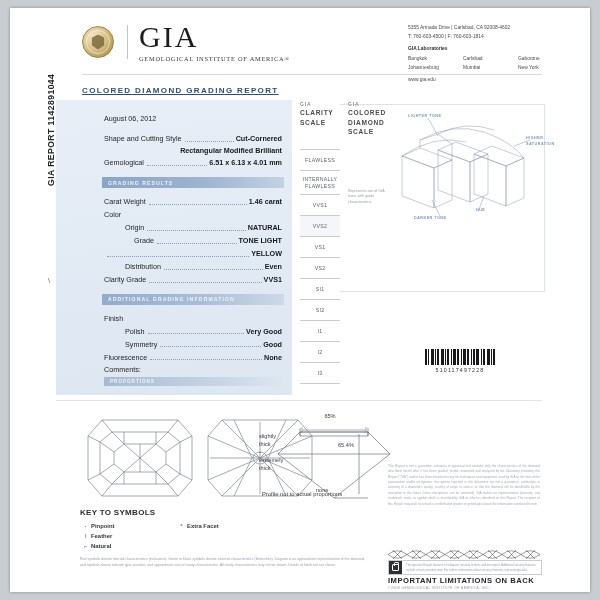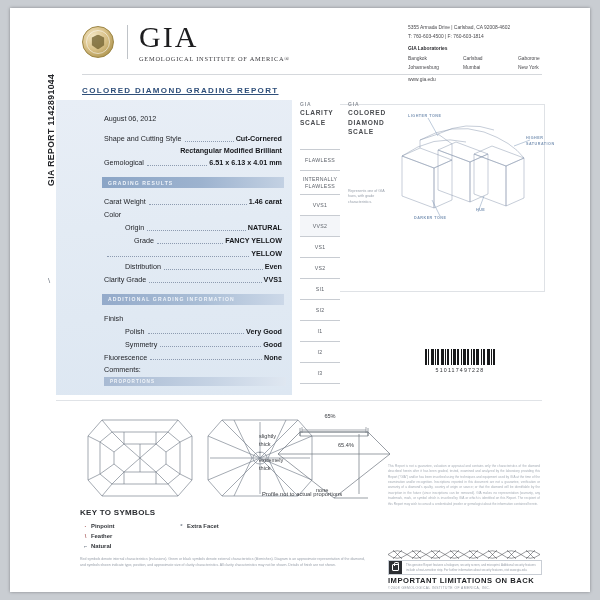--- a/index.html
+++ b/index.html
@@ -233,21 +233,21 @@
         <span class="lbl">Color</span>
       </div>
       <div class="row ind">
         <span class="lbl">Origin</span>
         <span class="dots"></span>
         <span class="val">NATURAL</span>
       </div>
       <div class="row ind2">
         <span class="lbl">Grade</span>
         <span class="dots"></span>
-        <span class="val">FANCY YELLOW</span>
+        <span class="val">TONE LIGHT</span>
       </div>
       <div class="row cont">
         <span class="dots"></span>
         <span class="val">YELLOW</span>
       </div>
       <div class="row ind">
         <span class="lbl">Distribution</span>
         <span class="dots"></span>
         <span class="val">Even</span>
       </div>

